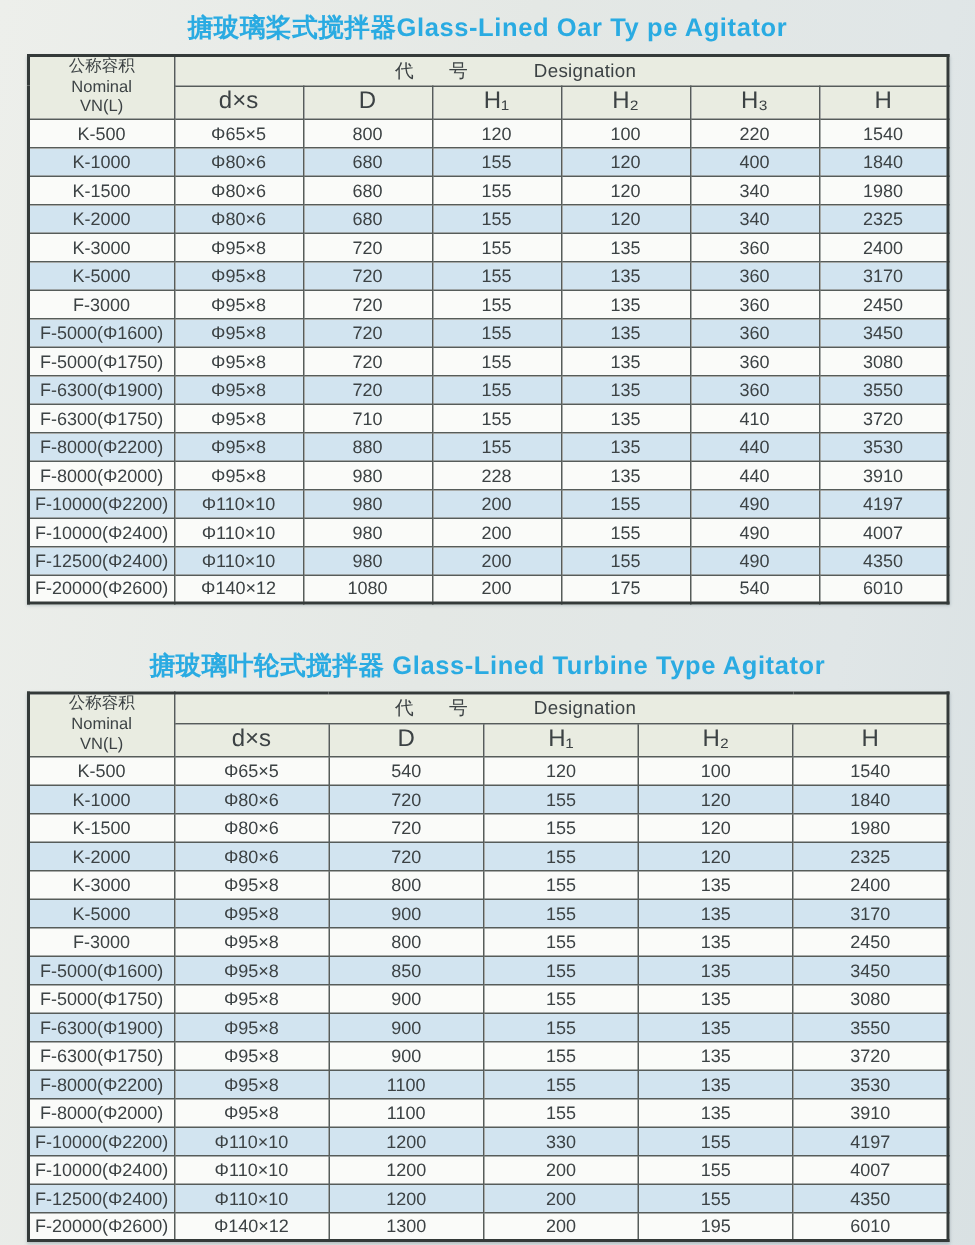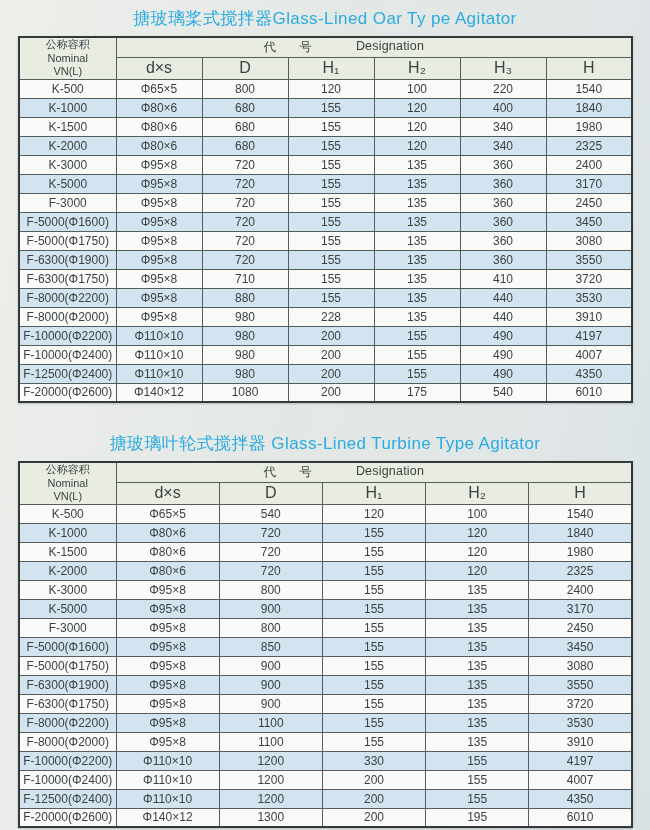--- a/index.html
+++ b/index.html
@@ -9,21 +9,21 @@
   }
   .page {
     width: 650px;
     height: 830px;
     background: linear-gradient(100deg, #edefeb 0%, #e4e8e5 45%, #e0e6e7 80%, #d9e1e3 100%);
     overflow: hidden;
   }
   .table-title {
     color: var(--title-color, #2aabe2);
     font-size: 17px;
-    font-weight: normal;
+    font-weight: bold;
     text-align: center;
     letter-spacing: 0.4px;
     padding: 7px 0 6px 0;
     white-space: nowrap;
   }
   .title-2 { margin-top: 22px; text-align: center; }
   table.spec-table {
     width: 615px;
     margin-left: 18px;
     border-collapse: collapse;
@@ -45,20 +45,21 @@
   .spec-table .first-col {
     width: 97px;
     font-size: 11px;
     line-height: 1.22;
     padding: 0 0;
   }
   .spec-table .desig-th { height: 20px; font-size: 12.5px; }
   .desig-inner {
     display: flex;
     justify-content: center;
+    align-items: center;
     gap: 34px;
   }
   .desig-cn { letter-spacing: 10px; margin-left: -60px; }
   .desig-en { letter-spacing: 0.2px; }
   .col-header-row th { height: 22px; font-size: 16px; }
   .spec-table tbody td {
     height: 19px;
     font-size: 12px;
     padding: 0 1px;
   }

